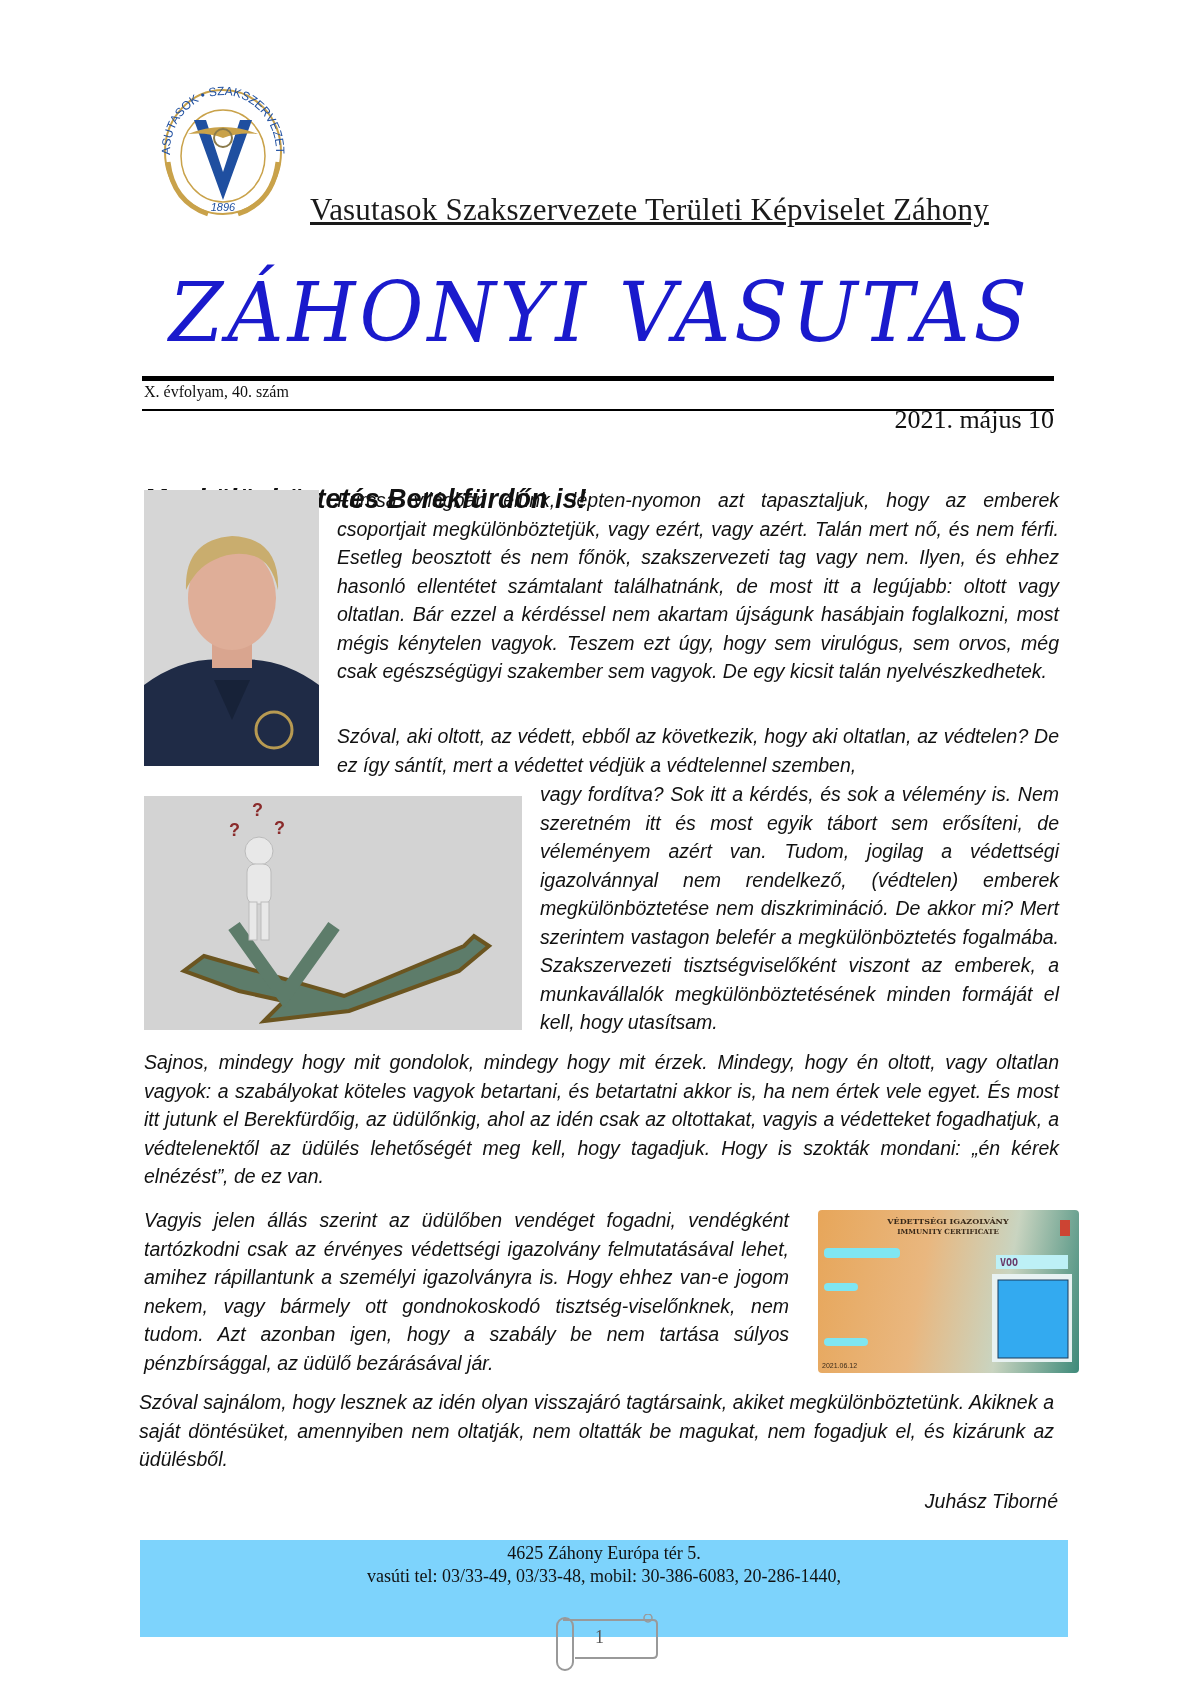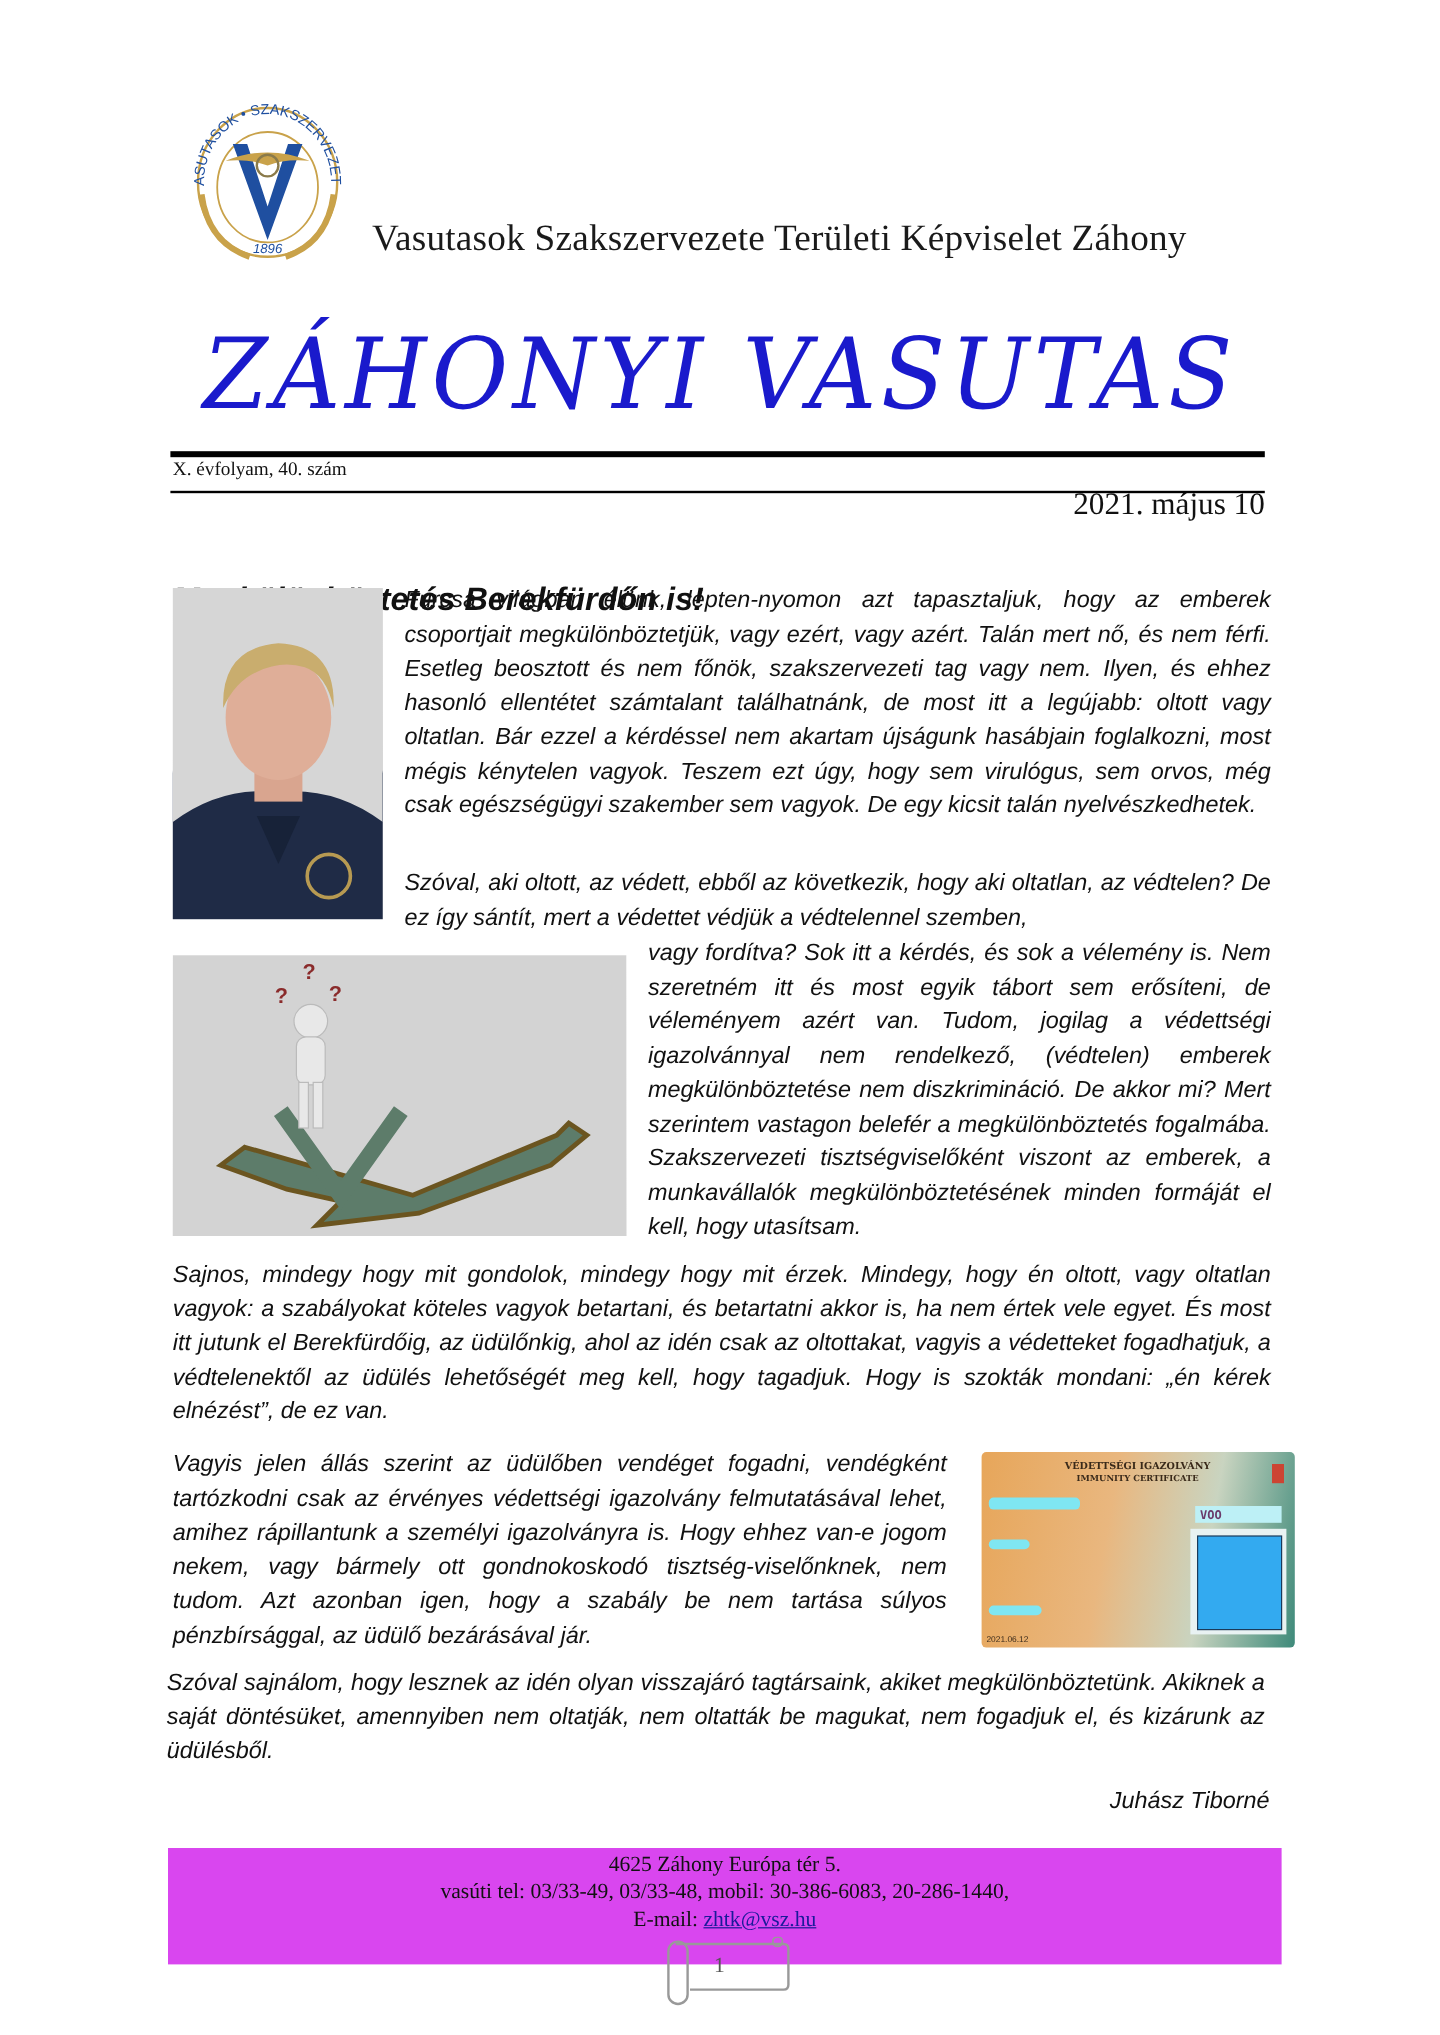--- a/index.html
+++ b/index.html
@@ -1,37 +1,37 @@
 <!DOCTYPE html>
 <html><head>
 <meta charset="utf-8">
 <style>
   html, body { margin:0; padding:0; background:#ffffff; }
   body { width:1200px; height:1696px; position:relative; overflow:hidden; font-family:"Liberation Serif", serif; color:#111; }
   .abs { position:absolute; }
   #logo { left:148px; top:82px; width:150px; height:140px; }
-  #org-name { left:310px; top:180px; font-size:31px; color:#1a1a1a; white-space:nowrap; letter-spacing:0.2px; }
+  #org-name { left:310px; top:192px; font-size:31px; color:#1a1a1a; white-space:nowrap; letter-spacing:0.2px;text-decoration:underline; }
   #masthead { left:140px; top:268px; width:920px; text-align:center; font-family:"DejaVu Serif", serif; font-style:italic; font-size:78px; color:#1a1acc; letter-spacing:4px; white-space:nowrap; transform:scaleY(1.05); }
   #rule-top { left:142px; top:376px; width:912px; height:5px; background:#000; }
   #issue-left { left:144px; top:383px; font-size:16px; }
   #issue-right { right:146px; top:405px; font-size:26px; }
   #rule-bottom { left:142px; top:409px; width:912px; height:2px; background:#000; }
   #article-title { left:144px; top:436px; font-family:"Liberation Sans", sans-serif; font-weight:bold; font-style:italic; font-size:27px;margin-top:48px; }
   .para { font-family:"Liberation Sans", sans-serif; font-style:italic; font-size:19.5px; line-height:28.5px; text-align:justify; color:#111; }
   #p1 { left:337px; top:486px; width:722px; }
   #p2 { left:337px; top:722px; width:722px; }
   #p2b { left:540px; top:780px; width:519px; }
   #p3 { left:144px; top:1048px; width:915px; }
   #p4 { left:144px; top:1206px; width:645px; }
   #p5 { left:139px; top:1388px; width:915px; }
   #signature { right:142px; top:1490px; font-family:"Liberation Sans", sans-serif; font-style:italic; font-size:19.5px;text-align:right; }
   #photo { left:144px; top:490px; width:175px; height:276px; background:linear-gradient(#dcdcdc, #cfcfcf 55%, #22304d 56%, #1f2b46); overflow:hidden; }
   #figure { left:144px; top:796px; width:378px; height:234px; background:linear-gradient(#e4e4e4,#c9c9c9); overflow:hidden; }
   #card { left:818px; top:1210px; width:261px; height:163px; border-radius:4px; overflow:hidden; background:linear-gradient(100deg,#e7a65a 0%,#e9b77f 40%,#c9d4c0 70%,#3e8a7a 100%); }
-  #footer { left:140px; top:1540px; width:928px; height:97px; background:#d946ef; text-align:center; font-size:18px; line-height:23px; padding-top:2px; box-sizing:border-box; }
+  #footer { left:140px; top:1540px; width:928px; height:97px; background:#7dd3fc; text-align:center; font-size:18px; line-height:23px; padding-top:2px; box-sizing:border-box; }
   #footer a { color:#1a1a9a; text-decoration:underline; }
   #page-marker { left:553px; top:1614px; width:108px; height:58px; }
   #page-num { left:595px; top:1627px; font-size:18px; color:#555; }
 </style>
 </head>
 <body>
 
 <div id="logo" class="abs">
   <svg width="150" height="140" viewBox="0 0 150 140">
     <ellipse cx="75" cy="70" rx="58" ry="62" fill="none" stroke="#c9a24a" stroke-width="2"></ellipse>
@@ -105,24 +105,20 @@
     <text x="4" y="158" font-family="Liberation Sans, sans-serif" font-size="7" fill="#3a2a1a">2021.06.12</text>
   </svg>
 </div>
 
 <div id="p5" class="abs para">Szóval sajnálom, hogy lesznek az idén olyan visszajáró tagtársaink, akiket megkülönböztetünk. Akiknek a saját döntésüket, amennyiben nem oltatják, nem oltatták be magukat, nem fogadjuk el, és kizárunk az üdülésből.</div>
 <div id="signature" class="abs">Juhász Tiborné</div>
 
 <div id="footer" class="abs">
   <div>4625 Záhony Európa tér 5.</div>
   <div>vasúti tel: 03/33-49, 03/33-48, mobil: 30-386-6083, 20-286-1440,</div>
-  <div>
-    <span>E-mail:</span>
-    <a>zhtk@vsz.hu</a>
-  </div>
 </div>
 
 <div id="page-marker" class="abs">
   <svg width="108" height="58" viewBox="0 0 108 58">
     <path d="M10 6 L100 6 Q104 6 104 10 L104 40 Q104 44 100 44 L22 44" fill="none" stroke="#999" stroke-width="2"></path>
     <rect x="4" y="4" width="16" height="52" rx="8" fill="none" stroke="#999" stroke-width="2"></rect>
     <circle cx="95" cy="4" r="4" fill="none" stroke="#999" stroke-width="1.5"></circle>
   </svg>
 </div>
 <div id="page-num" class="abs">1</div>

